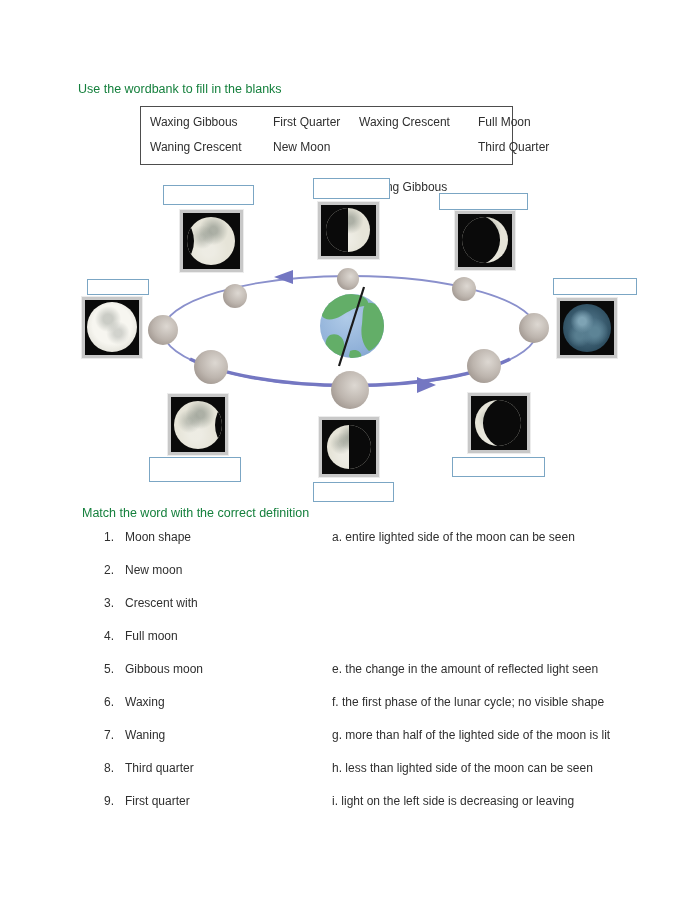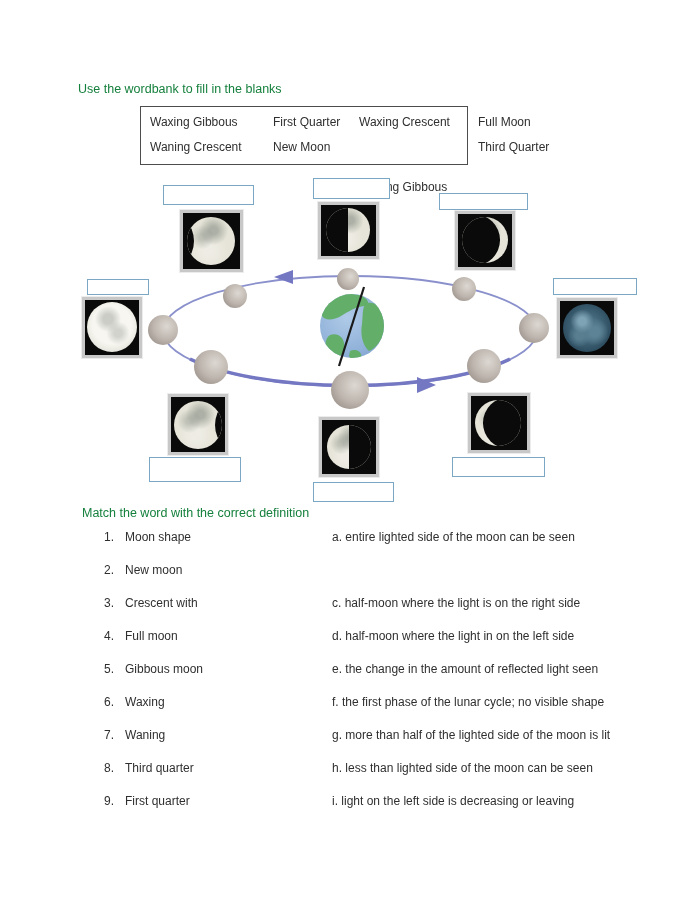--- a/index.html
+++ b/index.html
@@ -4,21 +4,21 @@
 <style>
   html,body { margin:0; padding:0; background:#ffffff; }
   .page {
     position:relative; width:700px; height:904px; background:#ffffff;
     font-family:"Liberation Sans", sans-serif; color:#2f2f2f; overflow:hidden;
   }
   .abs { position:absolute; }
   .instr { font-size:12.5px; color:#15803d; white-space:nowrap; }
 
   
-  .wordbank { left:140px; top:106px; width:328px; height:59px;
+  .wordbank { left:140px; top:106px; width:373px; height:59px;
     border:1px solid #4d4d4d; box-sizing:border-box; background:#fff; }
   .wb { position:absolute; font-size:12px; color:#2f2f2f; white-space:nowrap; }
 
   
   .diagram-svg { left:0; top:0; width:700px; height:520px; pointer-events:none; }
 
   
   .photo { position:absolute; box-sizing:border-box; background:#0a0a0a;
     border:3px solid #c8c8c8; box-shadow:0 0 0 1px #ececec; }
   .moon { position:absolute; border-radius:50%; overflow:hidden; }
@@ -177,26 +177,24 @@
     <span class="mterm">Moon shape</span>
     <span class="mdef"><span>a.</span>&nbsp;<span>entire lighted side of the moon can be seen</span></span>
   </div>
   <div class="mrow" style="top:563px;">
     <span class="mnum">2.</span>
     <span class="mterm">New moon</span>
   </div>
   <div class="mrow" style="top:596px;">
     <span class="mnum">3.</span>
     <span class="mterm">Crescent with</span>
-    <span class="mdef"><span>c.</span>&nbsp;<span>half-moon where the light is on the right side</span></span>
   </div>
   <div class="mrow" style="top:629px;">
     <span class="mnum">4.</span>
     <span class="mterm">Full moon</span>
-    <span class="mdef"><span>d.</span>&nbsp;<span>half-moon where the light in on the left side</span></span>
   </div>
   <div class="mrow" style="top:662px;">
     <span class="mnum">5.</span>
     <span class="mterm">Gibbous moon</span>
     <span class="mdef"><span>e.</span>&nbsp;<span>the change in the amount of reflected light seen</span></span>
   </div>
   <div class="mrow" style="top:695px;">
     <span class="mnum">6.</span>
     <span class="mterm">Waxing</span>
     <span class="mdef"><span>f.</span>&nbsp;<span>the first phase of the lunar cycle; no visible shape</span></span>

